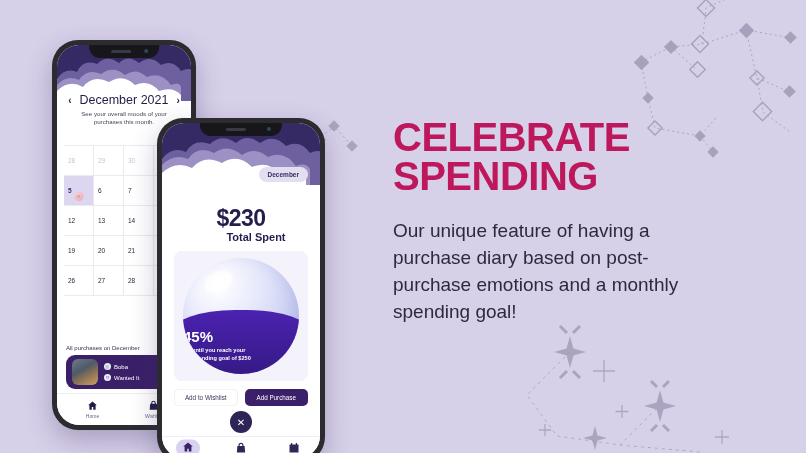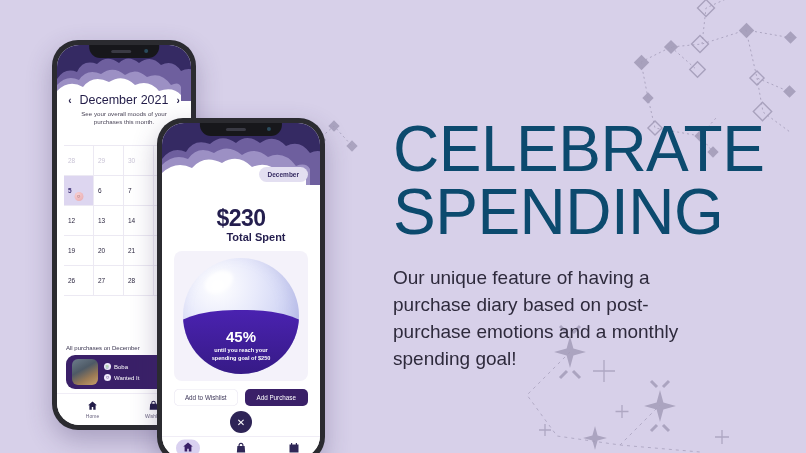--- a/index.html
+++ b/index.html
@@ -18,25 +18,25 @@
   
   #bg-decor { position: absolute; inset: 0; pointer-events: none; }
 
   
   #copy {
     position: absolute;
     left: 393px; top: 118px;
     width: 330px;
   }
   #headline {
-    font-size: 64px;
-    font-weight: 400;
+    font-size: 40px;
+    font-weight: 700;
     line-height: 0.98;
     letter-spacing: -0.5px;
-    color: #0c4a6e;
+    color: #be185d;
     text-transform: uppercase;
   }
   #headline .hl-line { display: block; }
   #subcopy {
     margin-top: 22px;
     font-size: 19px;
     line-height: 1.42;
     color: #2e2a3c;
   }
 
@@ -207,21 +207,21 @@
     overflow: hidden;
   }
   .bubble-fill {
     position: absolute; left: -10%; right: -10%; bottom: 0;
     height: 55%;
     background: linear-gradient(180deg,#4a22b0 0%,#361a86 100%);
     border-radius: 46% 46% 0 0 / 36% 36% 0 0;
   }
   .bubble-text {
     position: absolute; left: 0; right: 0; bottom: 12px;
-    text-align: center; color: #ffffff; z-index: 3;
+    text-align: left; color: #ffffff; z-index: 3;
   }
   .bubble-pct { font-size: 15px; font-weight: 700; line-height: 1.1; }
   .bubble-sub { font-size: 5.6px; font-weight: 700; line-height: 1.45; padding: 0 9px; }
   .bubble-gloss {
     position: absolute; left: 18%; top: 12%;
     width: 30px; height: 20px; border-radius: 50%;
     background: rgba(255,255,255,0.85);
     transform: rotate(-28deg);
     filter: blur(1.5px);
   }

